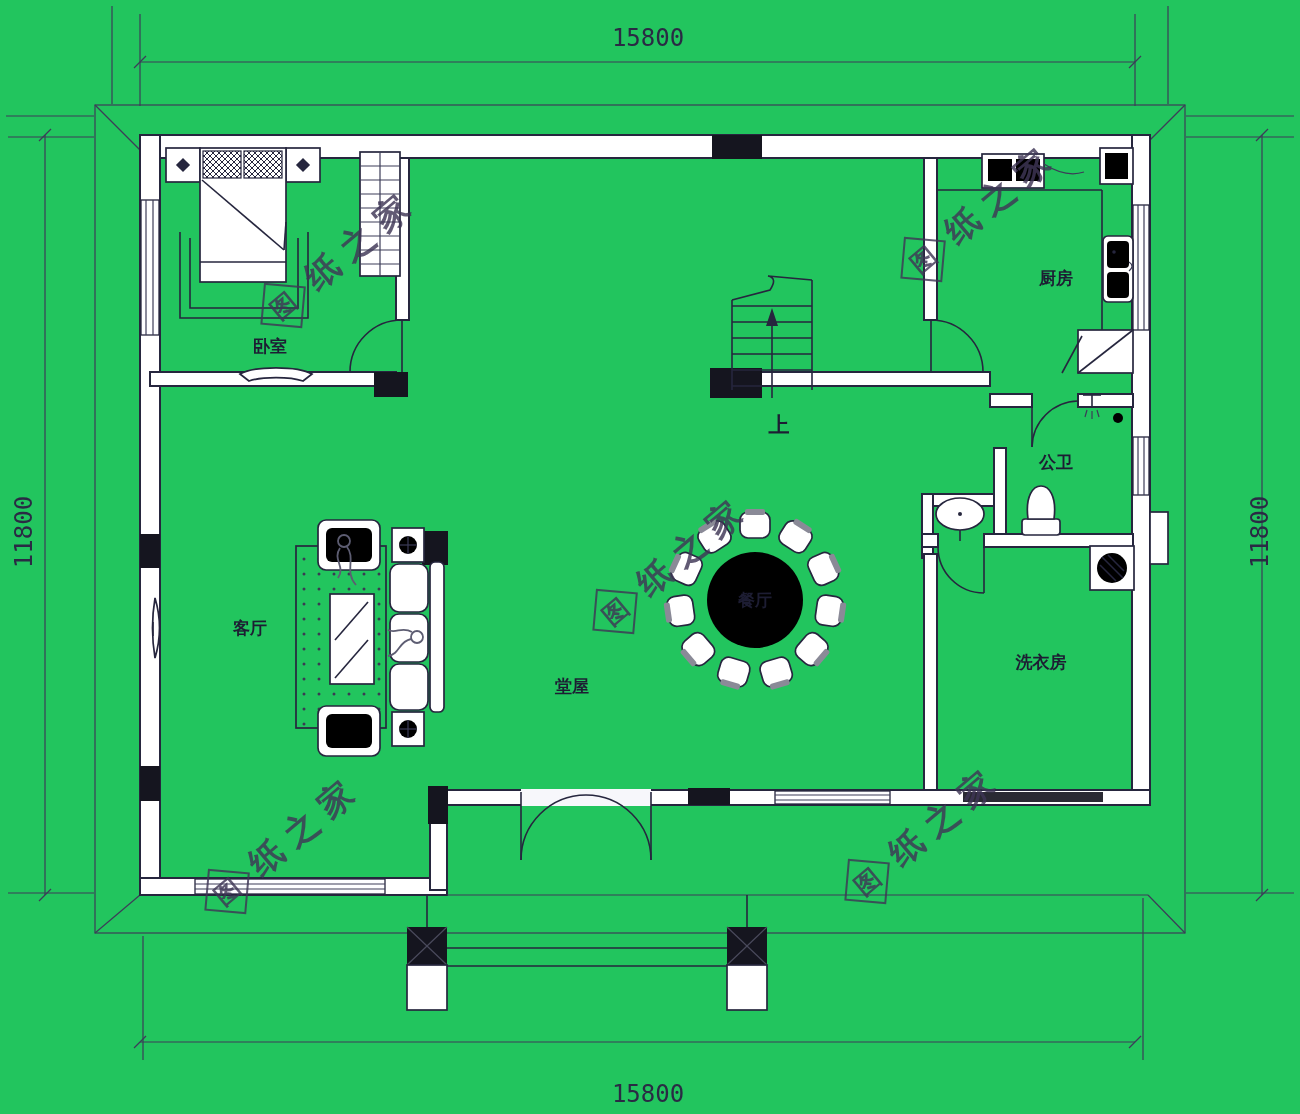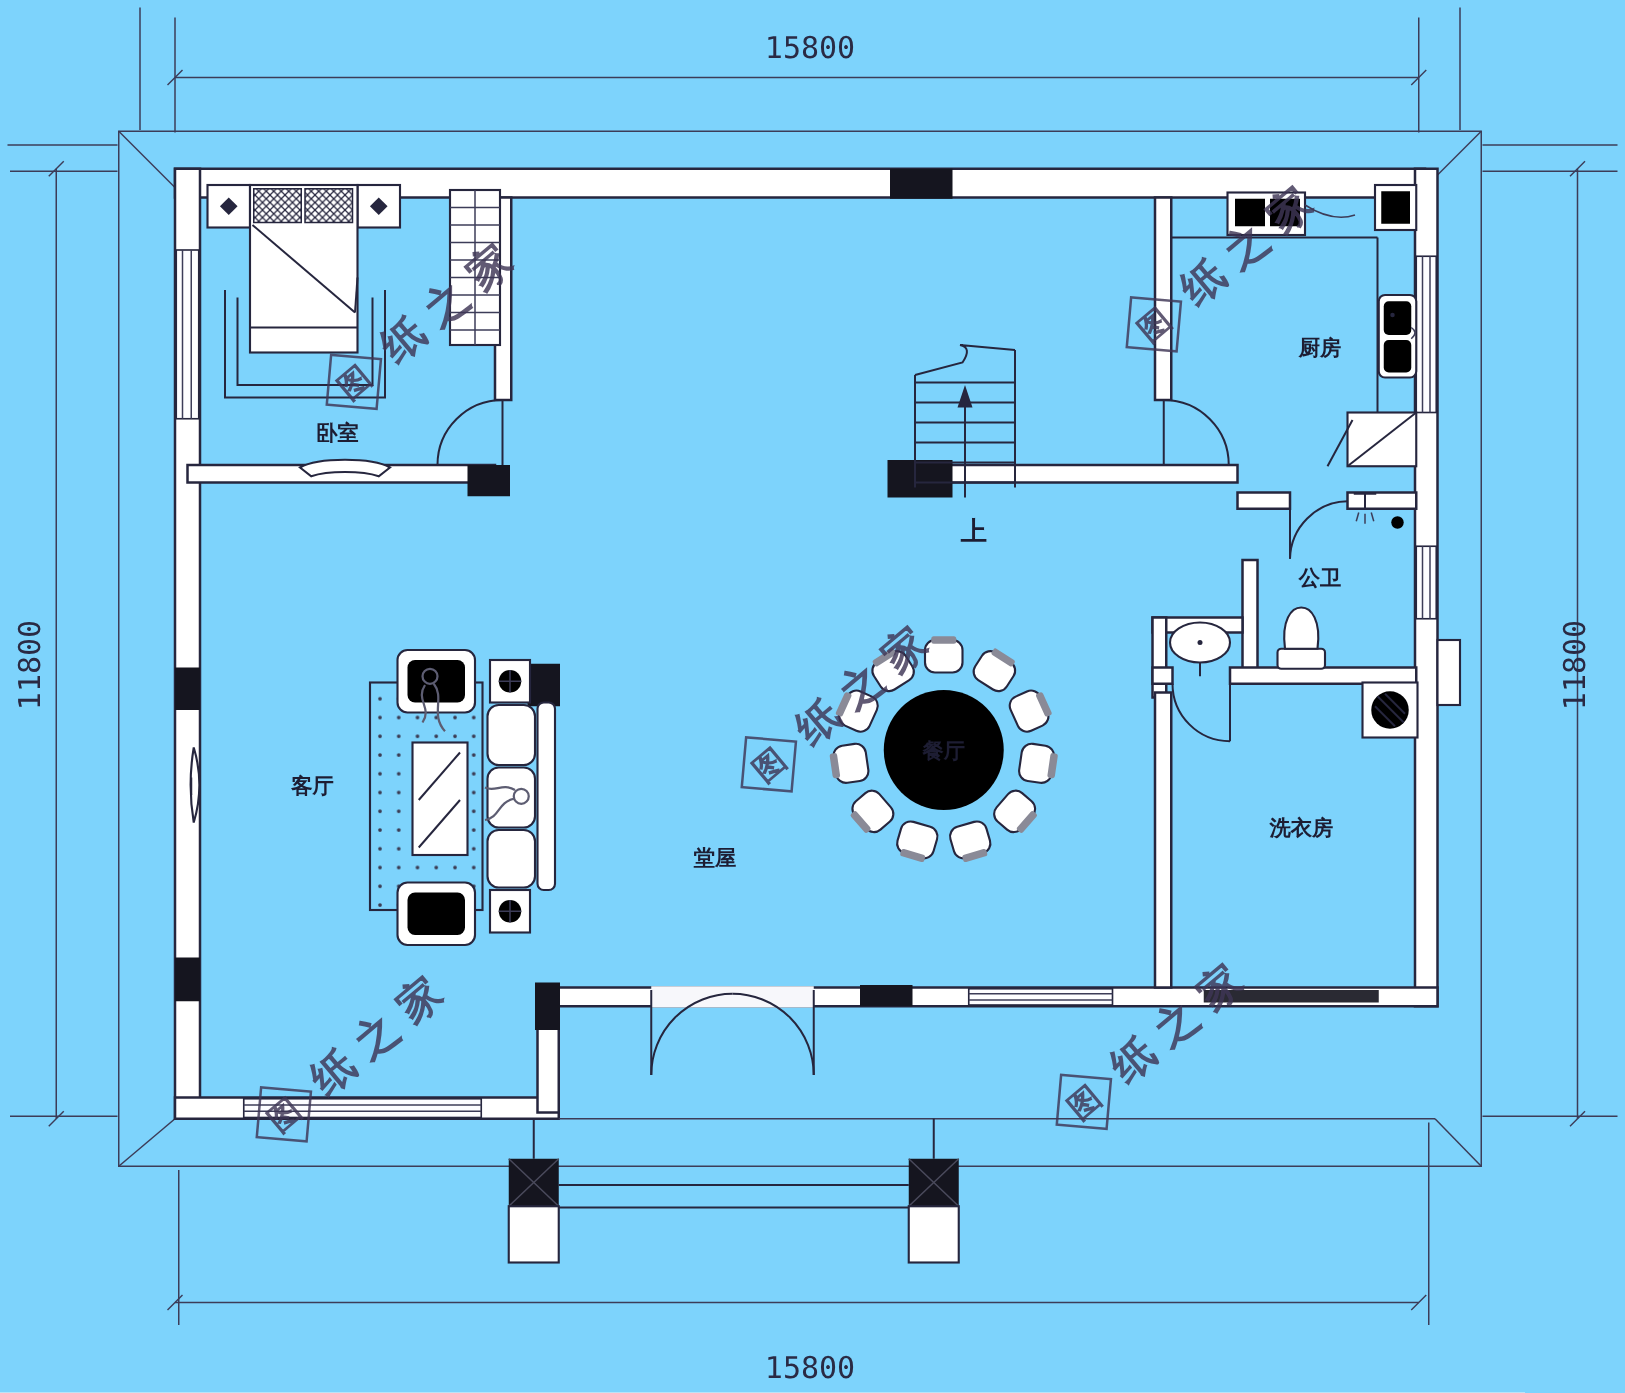--- a/index.html
+++ b/index.html
@@ -1,18 +1,18 @@
 <!DOCTYPE html>
 <html><head>
 <meta charset="utf-8">
 <style>
   html,body { margin:0; padding:0; background:#eef0f4; }
   .stage {
     position:relative; width:1300px; height:1114px;
-    background:#7dd3fc; overflow:hidden;
+    background:#22c55e; overflow:hidden;
     font-family:"Liberation Sans", sans-serif;
   }
   svg { position:absolute; left:0; top:0; }
 
   
   .w   { fill:#ffffff; stroke:#26263e; stroke-width:2; }
   .blk { fill:#15151f; stroke:none; }
   .md  { stroke:#26263e; stroke-width:1.6; fill:none; }
   .tn  { stroke:#3c3c58; stroke-width:1.2; fill:none; }
   .fx  { fill:#ffffff; stroke:#26263e; stroke-width:1.7; }

